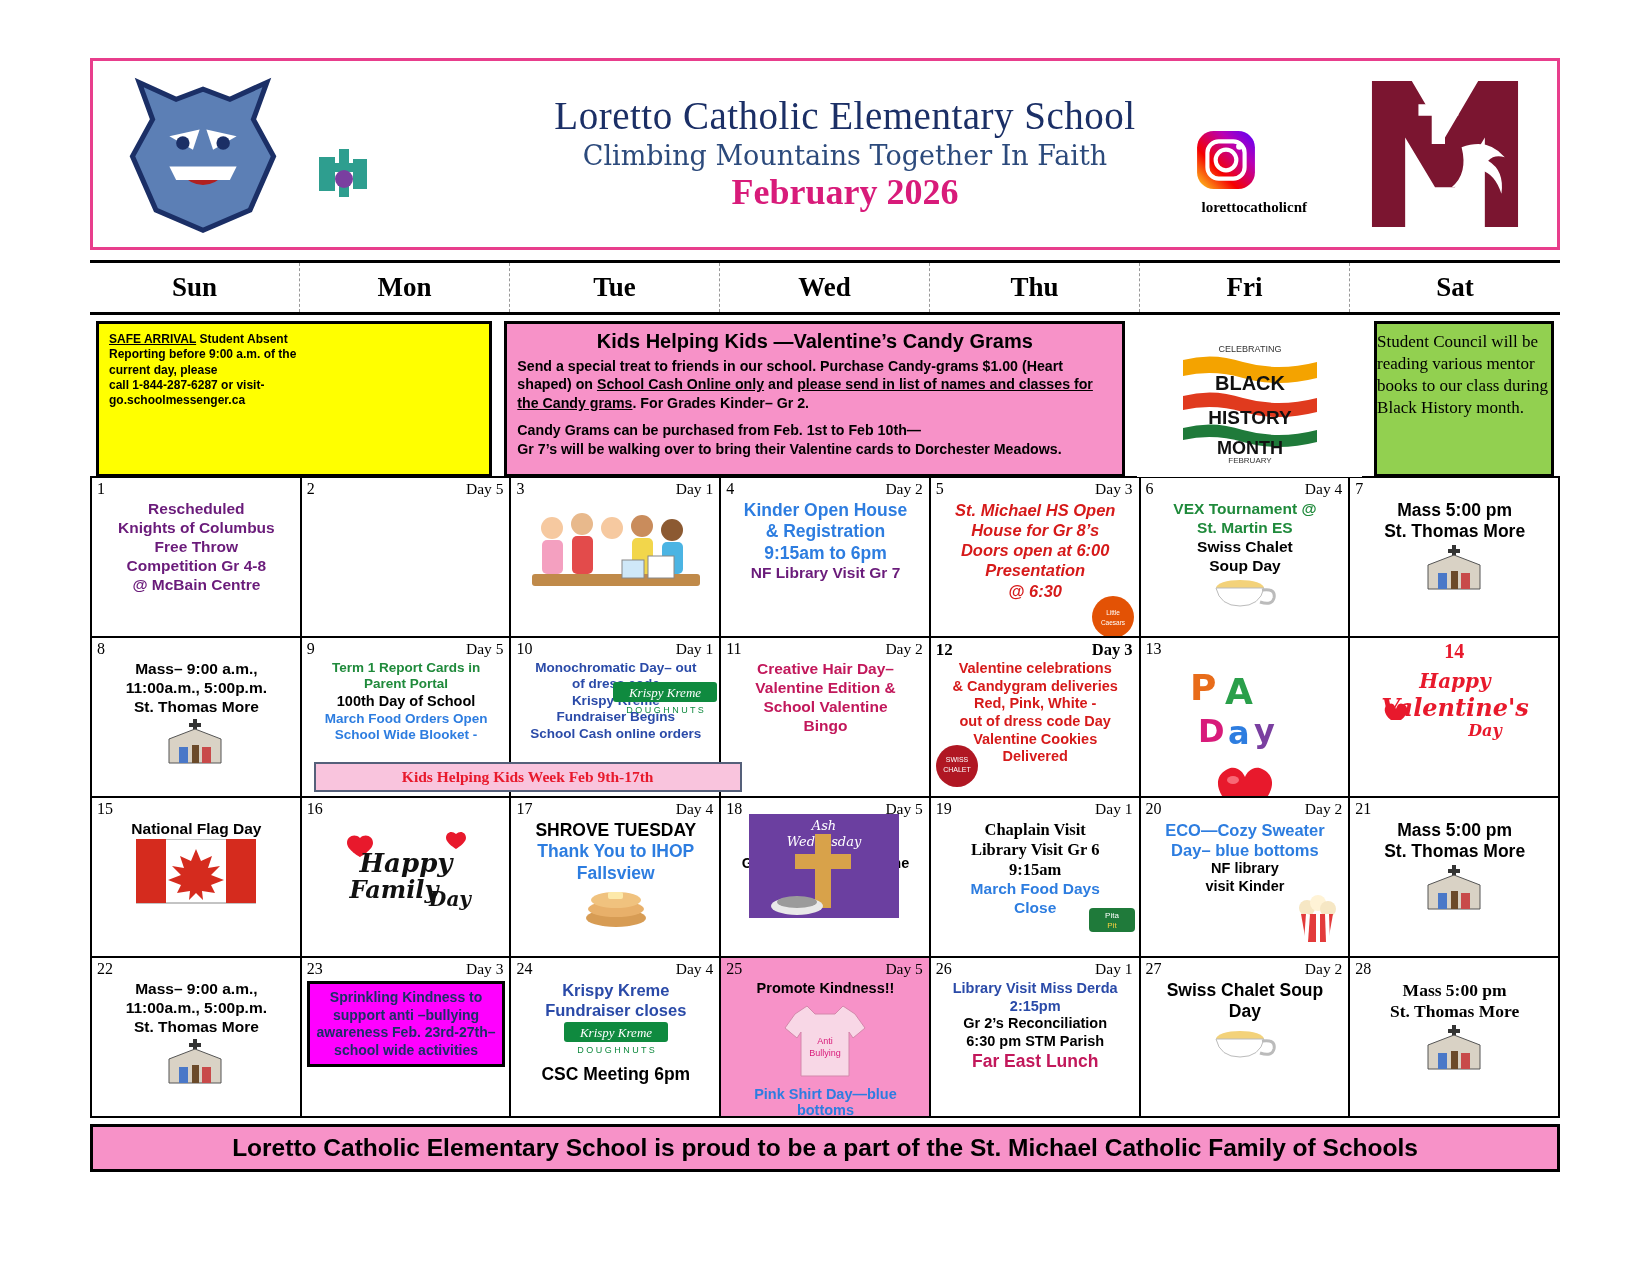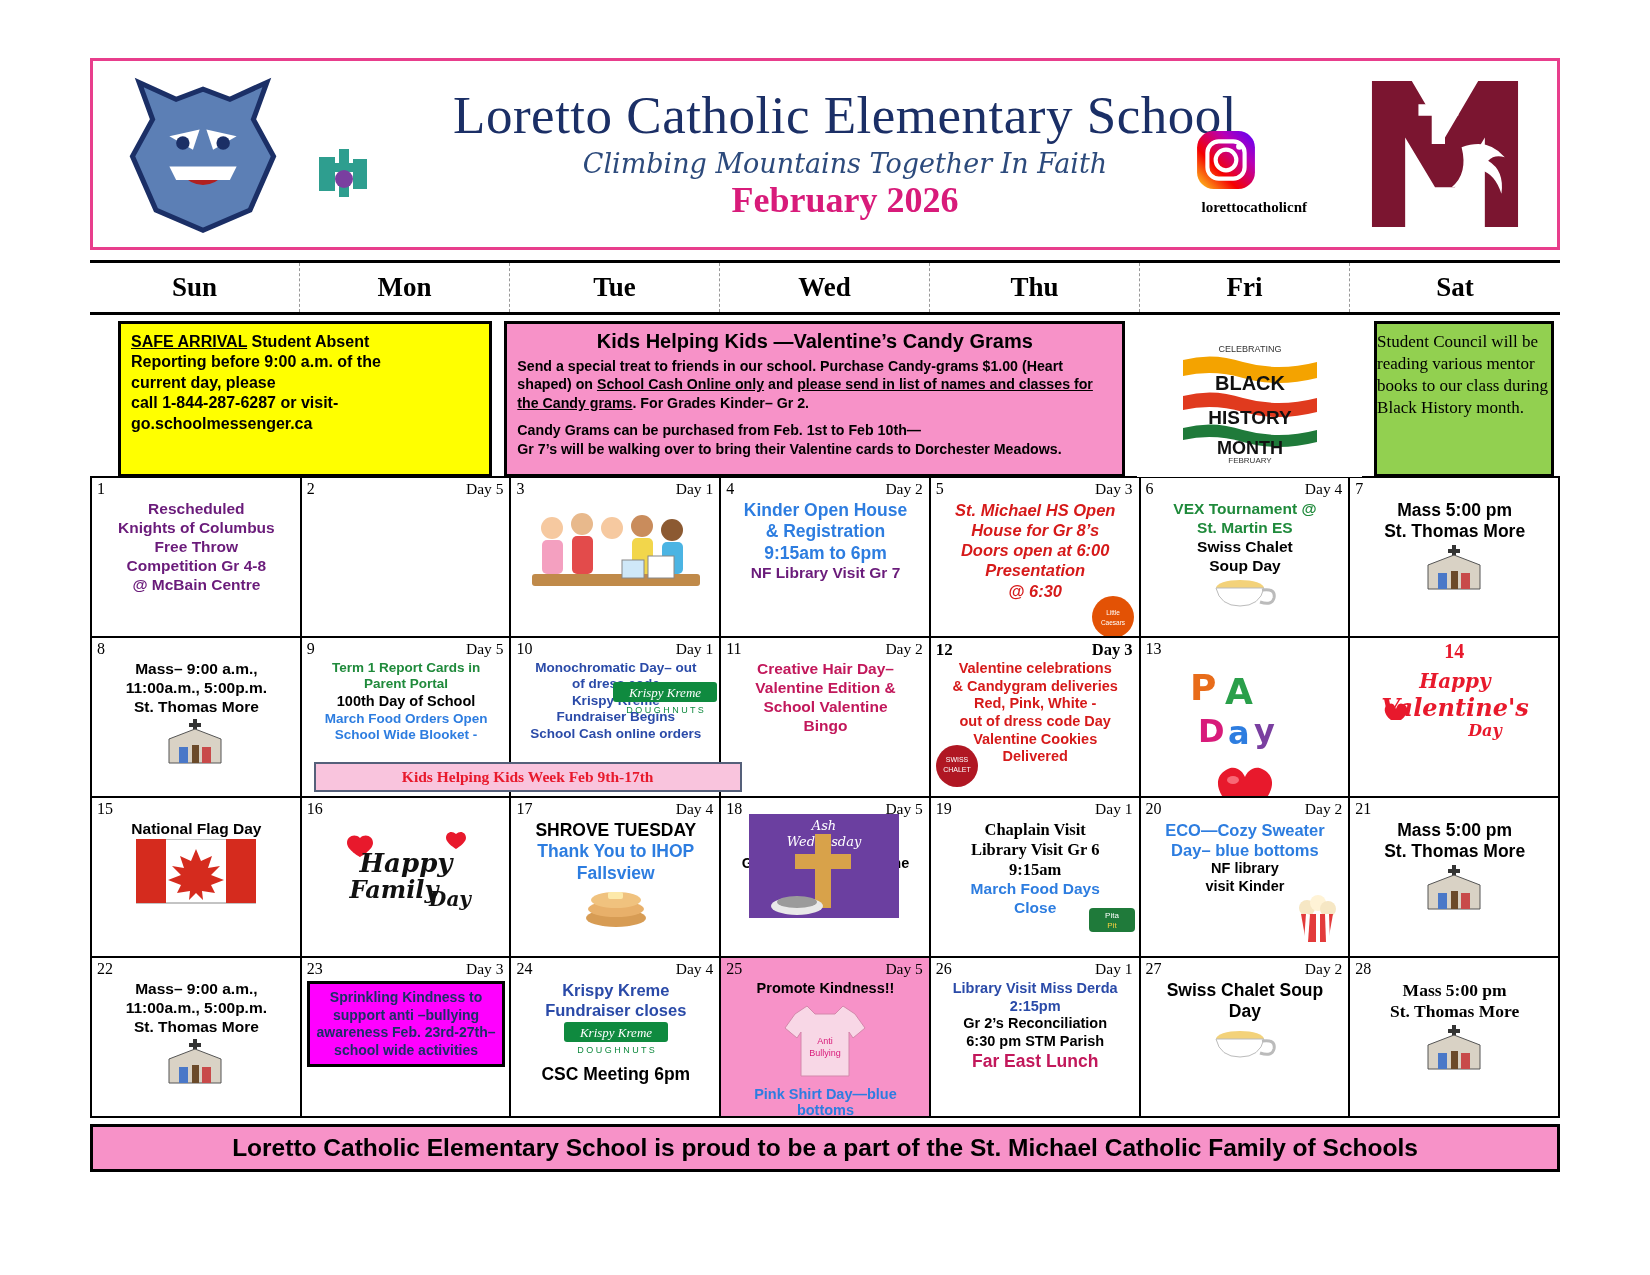--- a/index.html
+++ b/index.html
@@ -32,27 +32,26 @@
   .ig-logo { position: absolute; right: 300px; top: 68px; width: 62px; height: 62px; }
   .ig-handle {
     position: absolute; right: 250px; top: 138px;
     font-size: 15px; font-weight: bold; font-family: "Liberation Serif", serif;
   }
   .m-logo { position: absolute; right: 28px; top: 10px; width: 168px; height: 166px; }
 
   .title-block { text-align: center; margin-left: 40px; }
   .school-title {
     font-family: "Liberation Serif", serif;
-    font-size: 53px; color: #1b2f66; letter-spacing: 0.5px;
+    font-size: 39px; color: #1b2f66; letter-spacing: 0.5px;
     line-height: 1.06;
     text-align: right;
   }
   .tagline {
     font-family: "DejaVu Serif", serif;
-    font-style: italic;
     font-size: 27px; color: #2c4a7c; margin-top: 4px;
   }
   .month-title {
     font-family: "Liberation Serif", serif;
     font-weight: bold; font-size: 36px; color: #d81b7a; 
   }
 
   
   .dow-row {
     display: grid;
@@ -74,24 +73,23 @@
     display: grid;
     grid-template-columns: 1.00fr 1.55fr 0.58fr 0.47fr;
     gap: 0px;
     border-top: 3px solid #000;
     height: 164px;
     padding-top: 6px;
   }
   .notice { margin: 0 6px; }
   .safe-arrival {
     background: #ffff00; border: 3px solid #000;
-    padding: 8px 10px; font-size: 16px; font-weight: bold; line-height: 1.28;
+    padding: 8px 10px; font-size: 12px; font-weight: bold; line-height: 1.28;
     height: 156px;
     font-family: "Liberation Sans", sans-serif;
-    margin-left: 22px;
   }
   .safe-arrival u { text-decoration: underline; }
   .candy {
     background: #f792c8; border: 3px solid #000;
     padding: 6px 10px; height: 156px;
   }
   .candy-title { text-align: center; font-weight: bold; font-size: 20px; margin-bottom: 4px; }
   .candy-body { font-size: 14.2px; font-weight: bold; line-height: 1.3; }
   .candy-body u { text-decoration: underline; }
   .candy-body p { margin: 0 0 9px 0; }

